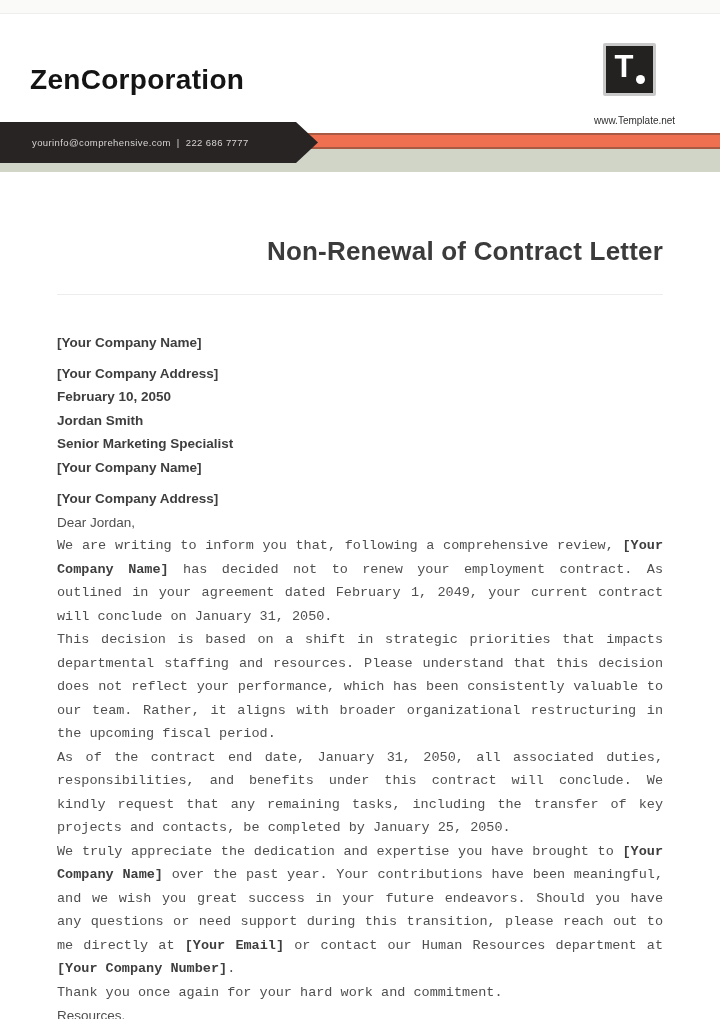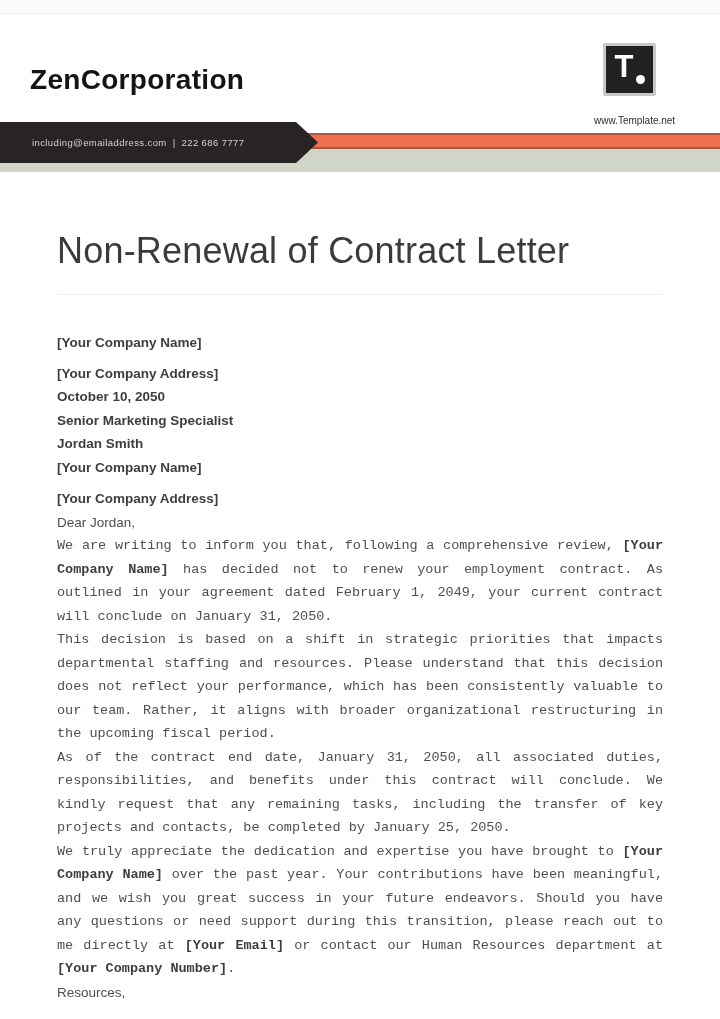--- a/index.html
+++ b/index.html
@@ -47,22 +47,22 @@
     display:flex; align-items:center; padding-left:32px; box-sizing:border-box;
   }
   .ribbon-text { color:#d6d4d2; font-size:9.5px; letter-spacing:0.4px; }
   .ribbon-text .sep { margin:0 6px; }
   
   .letter {
     position:absolute; top:236px; left:57px; width:606px;
     font-size:13.5px; line-height:23.5px; color:#4f4f4f;
   }
   .title {
-    margin:0; font-size:36px; line-height:30px; font-weight:400;
-    text-align:left; color:#3b3b3b; letter-spacing:0.2px;
+    margin:0; font-size:26px; line-height:30px; font-weight:700;
+    text-align:right; color:#3b3b3b; letter-spacing:0.2px;
   }
   .divider { height:1px; background:#ededec; margin-top:28px; }
   .meta .line { font-weight:bold; color:#3e3e3e; }
   .block-a { margin-top:36px; margin-bottom:7px; }
   .block-b { margin-bottom:8px; }
   .salutation, .para, .closing { margin:0; }
   .para { text-align:justify;font-family:Liberation Mono, monospace; }
   .para b { color:#3e3e3e; }
   .signature {
     margin-top:15px; margin-left:18px;
@@ -85,45 +85,46 @@
     </div>
     <div class="logo-site">www.Template.net</div>
   </div>
 </header>
 
 <div class="bands">
   <div class="sage"></div>
   <div class="orange"></div>
   <div class="ribbon">
     <span class="ribbon-text">
-      <span>including@emailaddress.com</span><span class="sep">|</span><span>222 686 7777</span>
+      <span>yourinfo@comprehensive.com</span><span class="sep">|</span><span>222 686 7777</span>
     </span>
   </div>
 </div>
 
 <main class="letter">
   <h1 class="title">Non-Renewal of Contract Letter</h1>
   <div class="divider"></div>
 
   <div class="meta block-a">
       <div class="line">[Your Company Name]</div>
     </div>
   <div class="meta block-b">
       <div class="line">[Your Company Address]</div>
-      <div class="line">October 10, 2050</div>
+      <div class="line">February 10, 2050</div>
+      <div class="line">Jordan Smith</div>
       <div class="line">Senior Marketing Specialist</div>
-      <div class="line">Jordan Smith</div>
       <div class="line">[Your Company Name]</div>
     </div>
   <div class="meta block-c">
       <div class="line">[Your Company Address]</div>
     </div>
 
   <p class="salutation">Dear Jordan,</p>
   <p class="para"><span>We are writing to inform you that, following a comprehensive review, </span><b>[Your Company Name]</b><span> has decided not to renew your employment contract. As outlined in your agreement dated February 1, 2049, your current contract will conclude on January 31, 2050.</span></p>
   <p class="para"><span>This decision is based on a shift in strategic priorities that impacts departmental staffing and resources. Please understand that this decision does not reflect your performance, which has been consistently valuable to our team. Rather, it aligns with broader organizational restructuring in the upcoming fiscal period.</span></p>
   <p class="para"><span>As of the contract end date, January 31, 2050, all associated duties, responsibilities, and benefits under this contract will conclude. We kindly request that any remaining tasks, including the transfer of key projects and contacts, be completed by January 25, 2050.</span></p>
   <p class="para"><span>We truly appreciate the dedication and expertise you have brought to </span><b>[Your Company Name]</b><span> over the past year. Your contributions have been meaningful, and we wish you great success in your future endeavors. Should you have any questions or need support during this transition, please reach out to me directly at </span><b>[Your Email]</b><span> or contact our Human Resources department at </span><b>[Your Company Number]</b><span>.</span></p>
+  <p class="para"><span>Thank you once again for your hard work and commitment.</span></p>
   <p class="closing">Resources,</p>
 
   <div class="signature">Signature</div>
   <div class="signer">[Your Name]</div>
 </main>
 
 </body></html>

